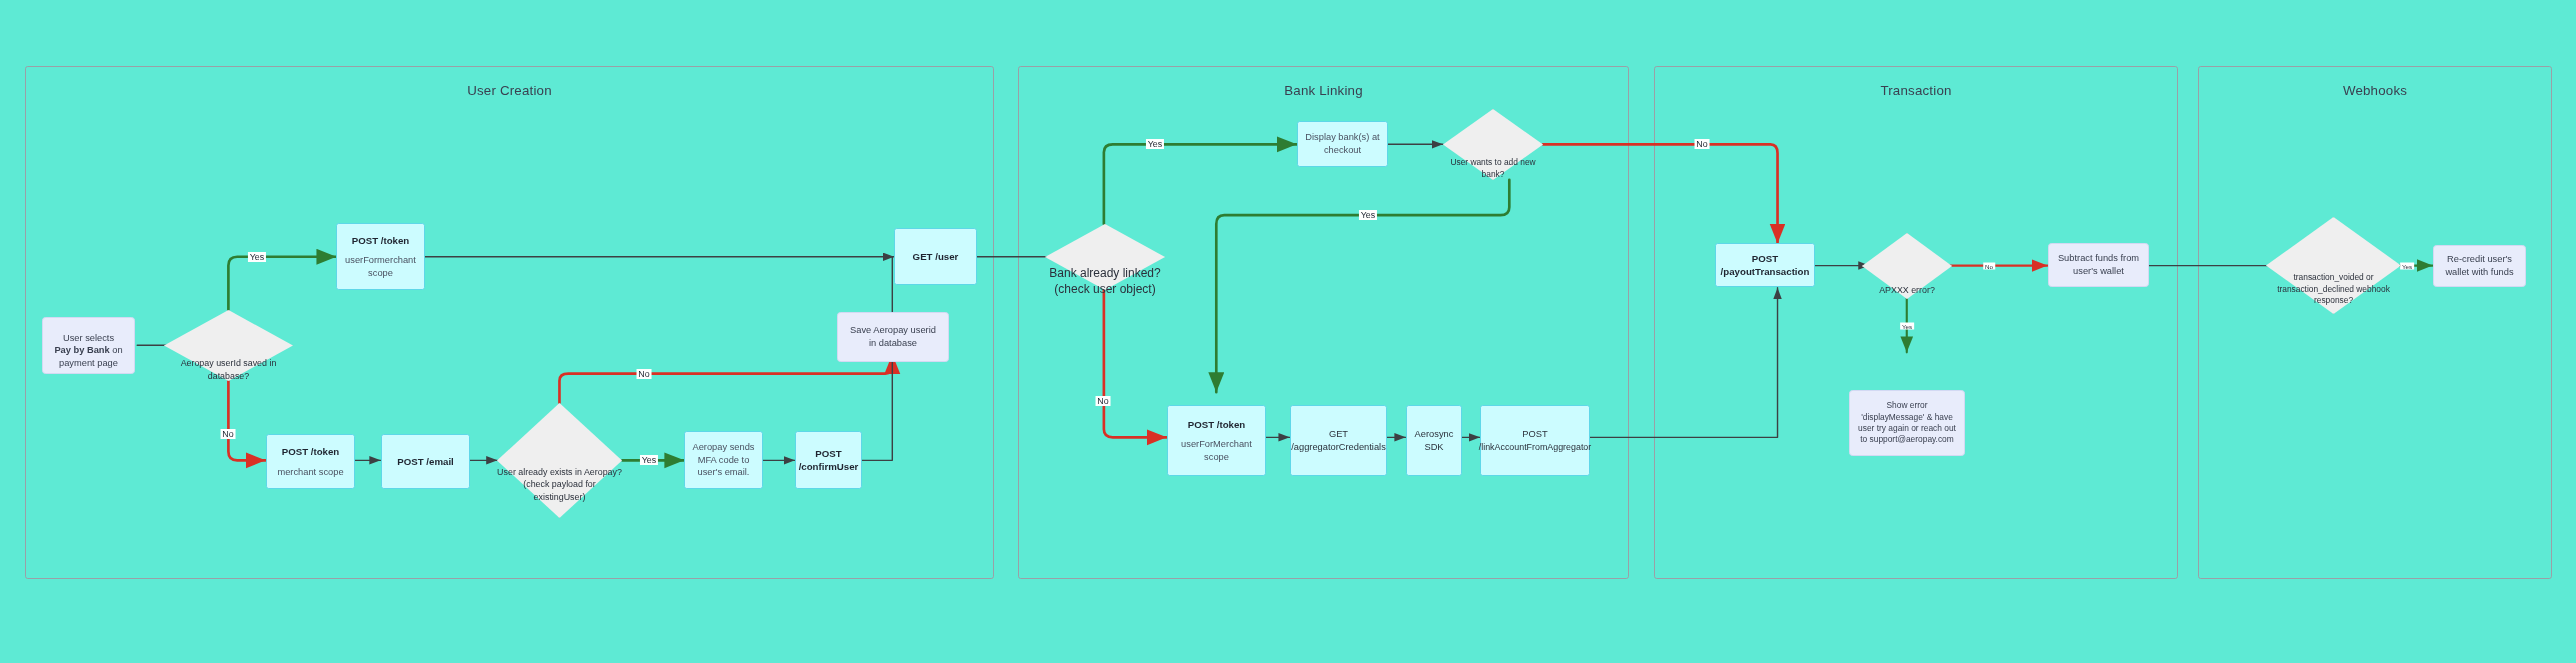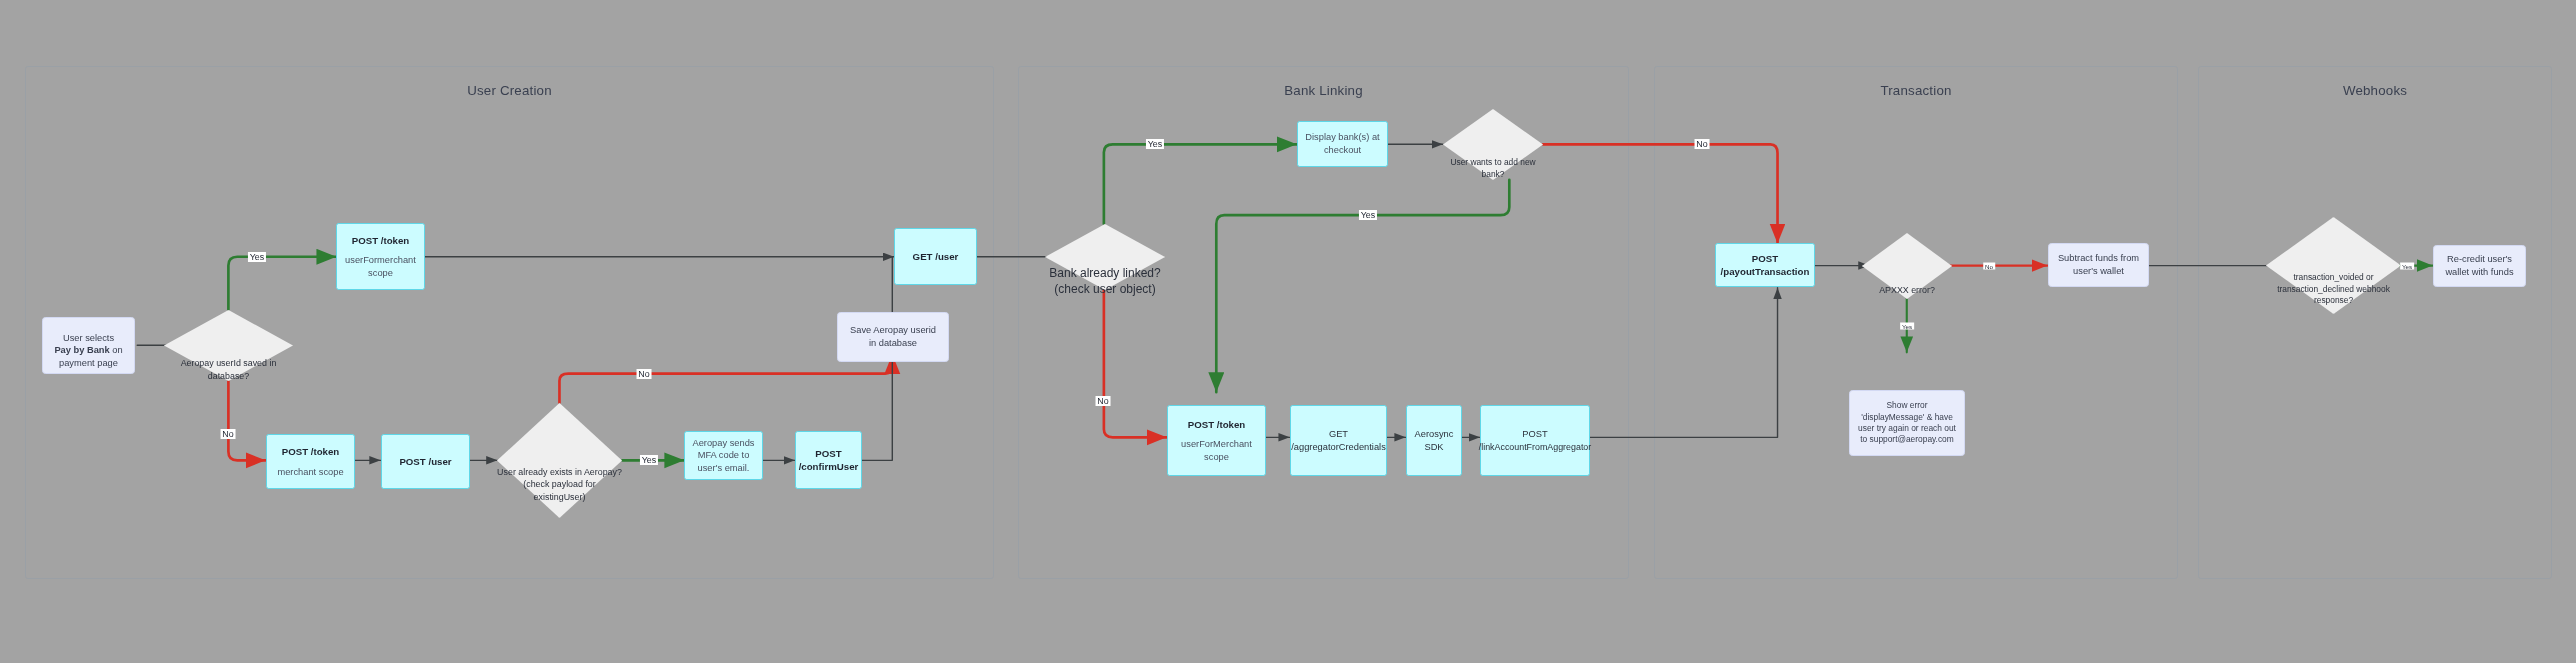--- a/index.html
+++ b/index.html
@@ -1,17 +1,17 @@
 <!DOCTYPE html>
 <html style="font-size:14px"><head>
 <meta charset="utf-8">
 <style>
   html,body{margin:0;padding:0;background:#ffffff;}
   body{width:2576px;height:664px;font-family:"Liberation Sans",sans-serif;overflow:hidden;}
-  #canvas{position:relative;width:2576px;height:664px;background:#a3a3a3;}
+  #canvas{position:relative;width:2576px;height:664px;background:#5eead4;}
   svg.edges{position:absolute;left:0;top:0;width:2576px;height:664px;overflow:visible;}
 
   .panel{position:absolute;border:0.9px solid #9aa0a6;border-radius:2.7px;background:transparent;}
   .panel-title{position:absolute;top:16px;left:0;width:100%;text-align:center;
     font-size:13.3px;color:#3a4050;font-weight:400;letter-spacing:0.2px;}
 
   .node{position:absolute;box-sizing:border-box;display:flex;flex-direction:column;
     align-items:center;justify-content:center;text-align:center;padding:3.5px 4.4px;
     font-size:9.3px;line-height:1.35;color:#2b303b;}
 
@@ -154,34 +154,34 @@
     <span class="sub ln" style="margin-top:7px">userFormerchant</span>
     <span class="sub ln">scope</span>
   </div>
 
   <div class="node process" style="left:266px;top:434px;width:89px;height:55px;">
     <span class="ttl">POST /token</span>
     <span class="sub ln" style="margin-top:8px">merchant scope</span>
   </div>
 
   <div class="node process" style="left:381px;top:434px;width:89px;height:55px;">
-    <span class="ttl">POST /user</span>
+    <span class="ttl">POST /email</span>
   </div>
 
   <div class="diamond" style="left:497px;top:403px;width:125px;height:115px;">
     <div class="dshape"></div>
     <div class="dtext">
       <span class="ln">User already</span>
       <span class="ln">exists in Aeropay?</span>
       <span class="ln">(check payload for</span>
       <span class="ln">existingUser)</span>
     </div>
   </div>
 
-  <div class="node process" style="left:684px;top:431px;width:79px;height:49px;">
+  <div class="node process" style="left:684px;top:431px;width:79px;height:58px;">
     <span class="sub ln">Aeropay sends</span>
     <span class="sub ln">MFA code to</span>
     <span class="sub ln">user's email.</span>
   </div>
 
   <div class="node process" style="left:795px;top:431px;width:67px;height:58px;">
     <span class="ttl">POST</span>
     <span class="ttl">/confirmUser</span>
   </div>
 

